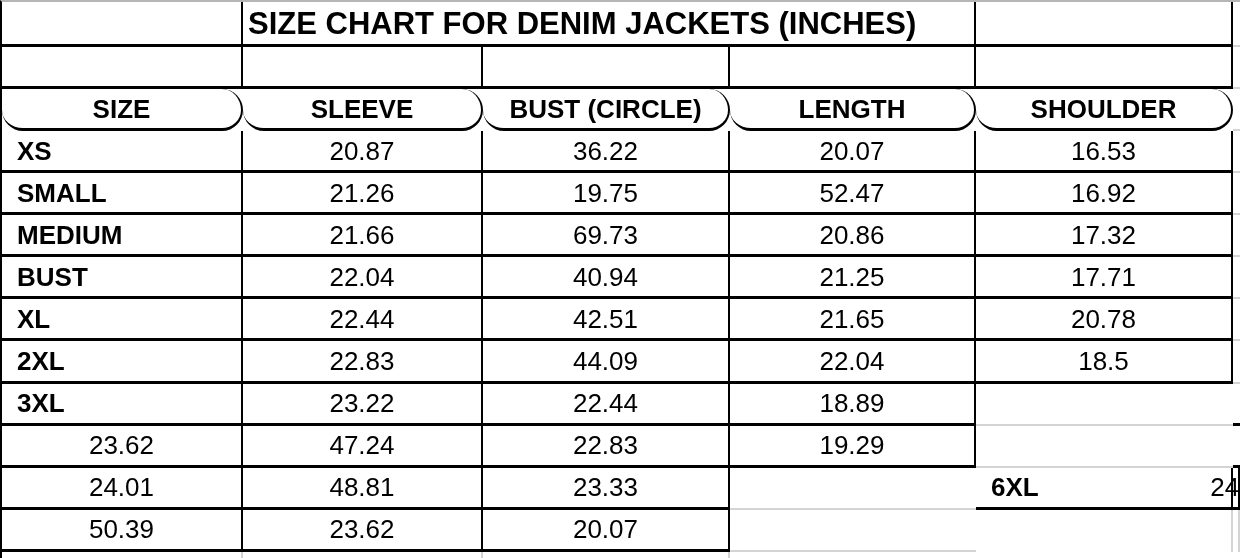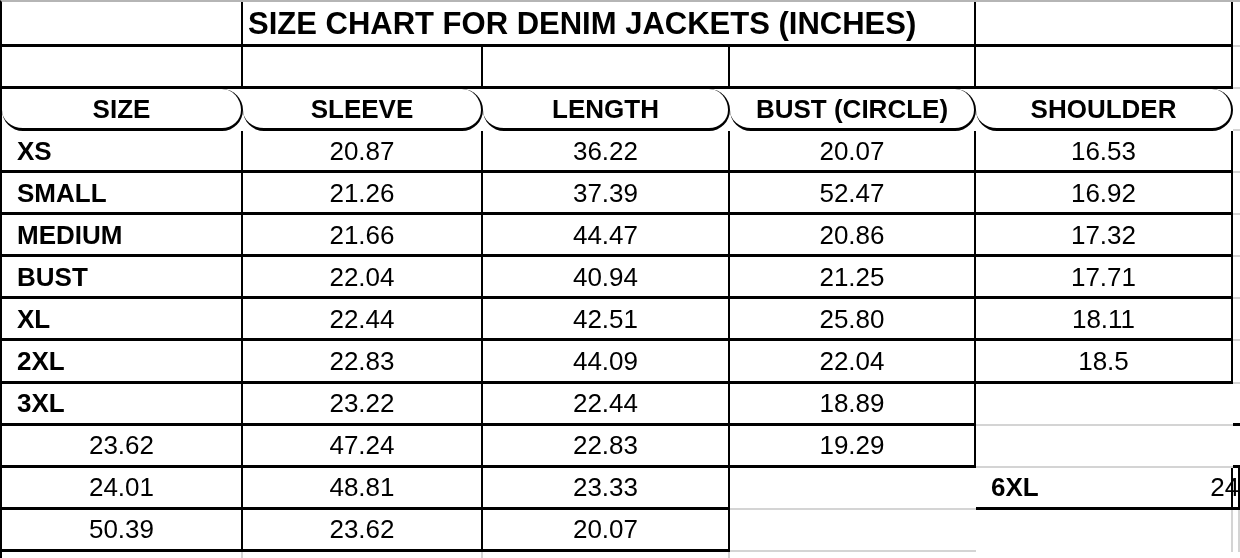--- a/index.html
+++ b/index.html
@@ -75,58 +75,58 @@
 
     <div class="c"></div>
     <div class="c"></div>
     <div class="c"></div>
     <div class="c"></div>
     <div class="c"></div>
     <div class="rm"></div>
 
     <div class="c header-cell">SIZE</div>
     <div class="c header-cell">SLEEVE</div>
+    <div class="c header-cell">BUST (CIRCLE)</div>
     <div class="c header-cell">LENGTH</div>
-    <div class="c header-cell">BUST (CIRCLE)</div>
     <div class="c header-cell">SHOULDER</div>
     <div class="rm"></div>
 
     <div class="c label-cell">XS</div>
     <div class="c">20.87</div>
     <div class="c">36.22</div>
     <div class="c">20.07</div>
     <div class="c">16.53</div>
     <div class="rm"></div>
 
     <div class="c label-cell">SMALL</div>
     <div class="c">21.26</div>
-    <div class="c">37.39</div>
+    <div class="c">19.75</div>
     <div class="c">52.47</div>
     <div class="c">16.92</div>
     <div class="rm"></div>
 
     <div class="c label-cell">MEDIUM</div>
     <div class="c">21.66</div>
-    <div class="c">44.47</div>
+    <div class="c">69.73</div>
     <div class="c">20.86</div>
     <div class="c">17.32</div>
     <div class="rm"></div>
 
     <div class="c label-cell">BUST</div>
     <div class="c">22.04</div>
     <div class="c">40.94</div>
     <div class="c">21.25</div>
     <div class="c">17.71</div>
     <div class="rm"></div>
 
     <div class="c label-cell">XL</div>
     <div class="c">22.44</div>
     <div class="c">42.51</div>
-    <div class="c">25.80</div>
-    <div class="c">18.11</div>
+    <div class="c">21.65</div>
+    <div class="c">20.78</div>
     <div class="rm"></div>
 
     <div class="c label-cell">2XL</div>
     <div class="c">22.83</div>
     <div class="c">44.09</div>
     <div class="c">22.04</div>
     <div class="c">18.5</div>
     <div class="rm"></div>
 
     <div class="c label-cell">3XL</div>

